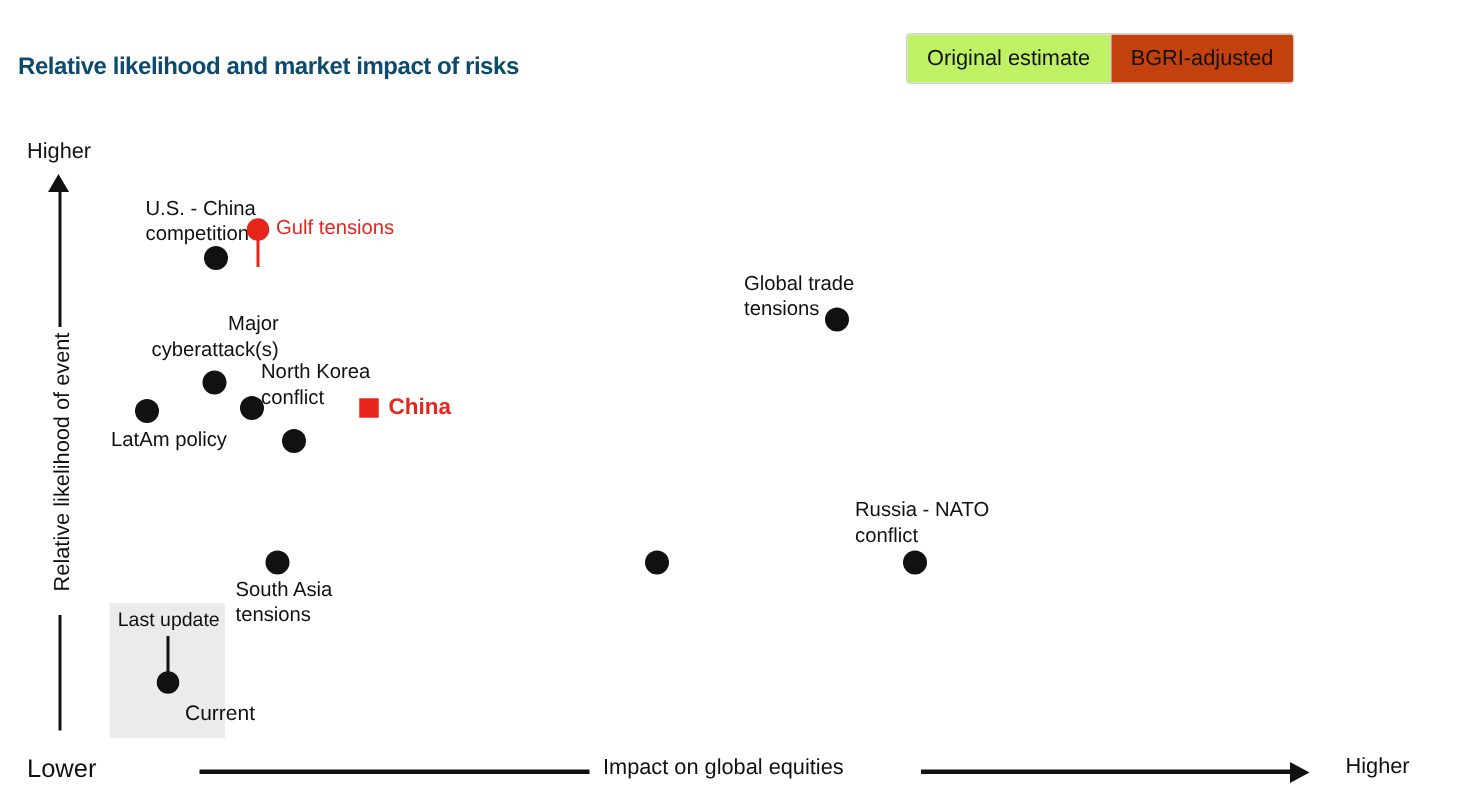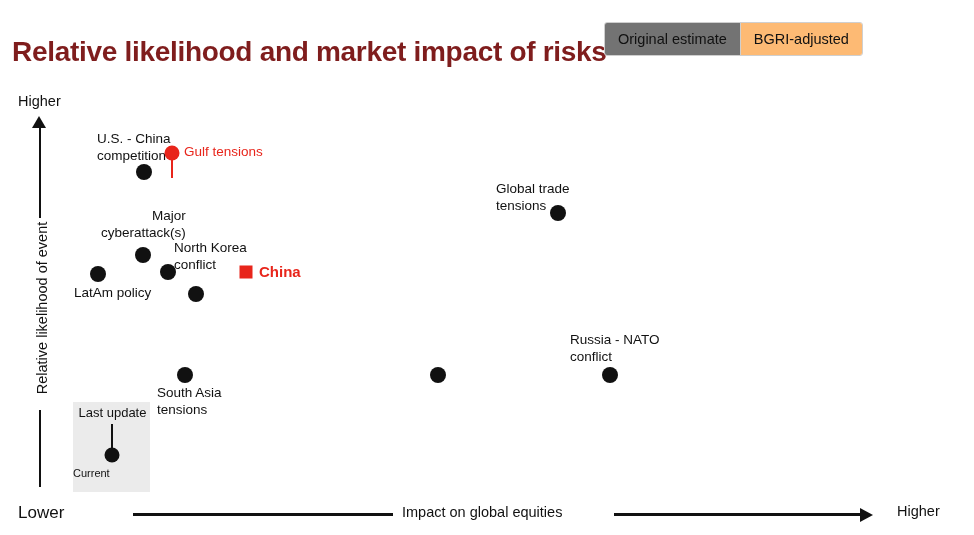--- a/index.html
+++ b/index.html
@@ -15,24 +15,24 @@
     font-family: "Liberation Sans", sans-serif;
     color: #111111;
     -webkit-font-smoothing: antialiased;
   }
 
   
   #chart-title {
     position: absolute;
     left: 12px;
     top: 36px;
-    font-size: 28px;
+    font-size: 16px;
     font-weight: bold;
     letter-spacing: -0.3px;
-    color: #7f1d1d;
+    color: #0c4a6e;
     white-space: nowrap;
   }
 
   
   #view-toggle {
     position: absolute;
     left: 604px;
     top: 22px;
     display: flex;
     border: 1px solid #cfcfcf;
@@ -40,28 +40,28 @@
     overflow: hidden;
     height: 32px;
   }
   .toggle-btn {
     display: flex;
     align-items: center;
     justify-content: center;
     padding: 0 13px;
     font-size: 14.5px;
     color: #111111;
-    background: #fdba74;
+    background: #c2410c;
     cursor: pointer;
     white-space: nowrap;
     border: none;
     font-family: "Liberation Sans", sans-serif;
   }
   .toggle-btn.selected {
-    background: #737373;
+    background: #bef264;
   }
   .toggle-sep {
     width: 1px;
     background: #cfcfcf;
   }
 
   
   #y-axis-higher {
     position: absolute;
     left: 18px;
@@ -239,22 +239,22 @@
     height: 15px;
     border-radius: 50%;
     background: #111111;
     transform: translate(-50%, -50%);
   }
   #legend-current {
     position: absolute;
     left: 73px;
     top: 467px;
     width: 97px;
-    text-align: left;
-    font-size: 11px;
+    text-align: right;
+    font-size: 14px;
     color: #111111;
   }
 </style>
 </head>
 <body>
 
 <div id="chart-title">Relative likelihood and market impact of risks</div>
 
 <div id="view-toggle">
   <div class="toggle-btn selected">Original estimate</div>

